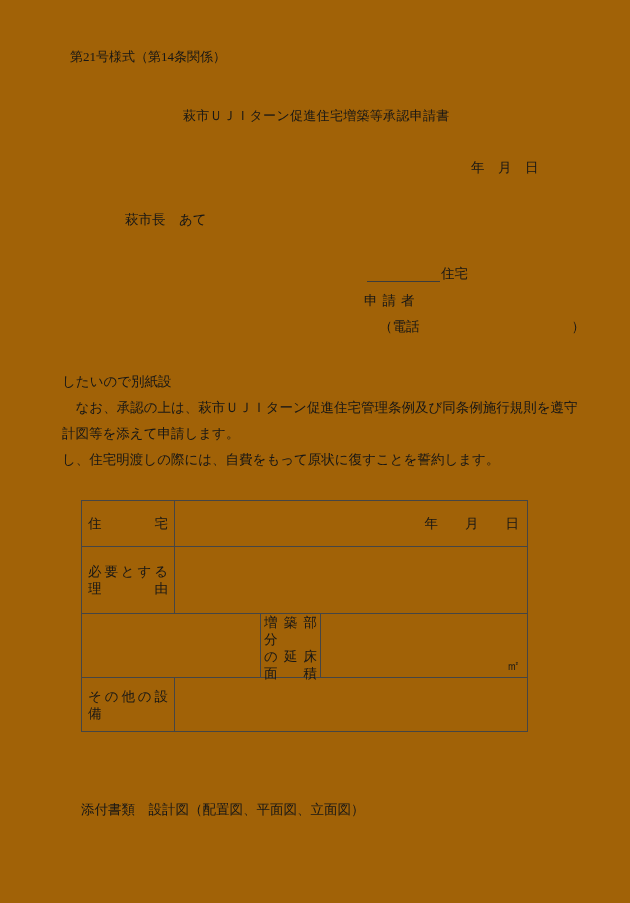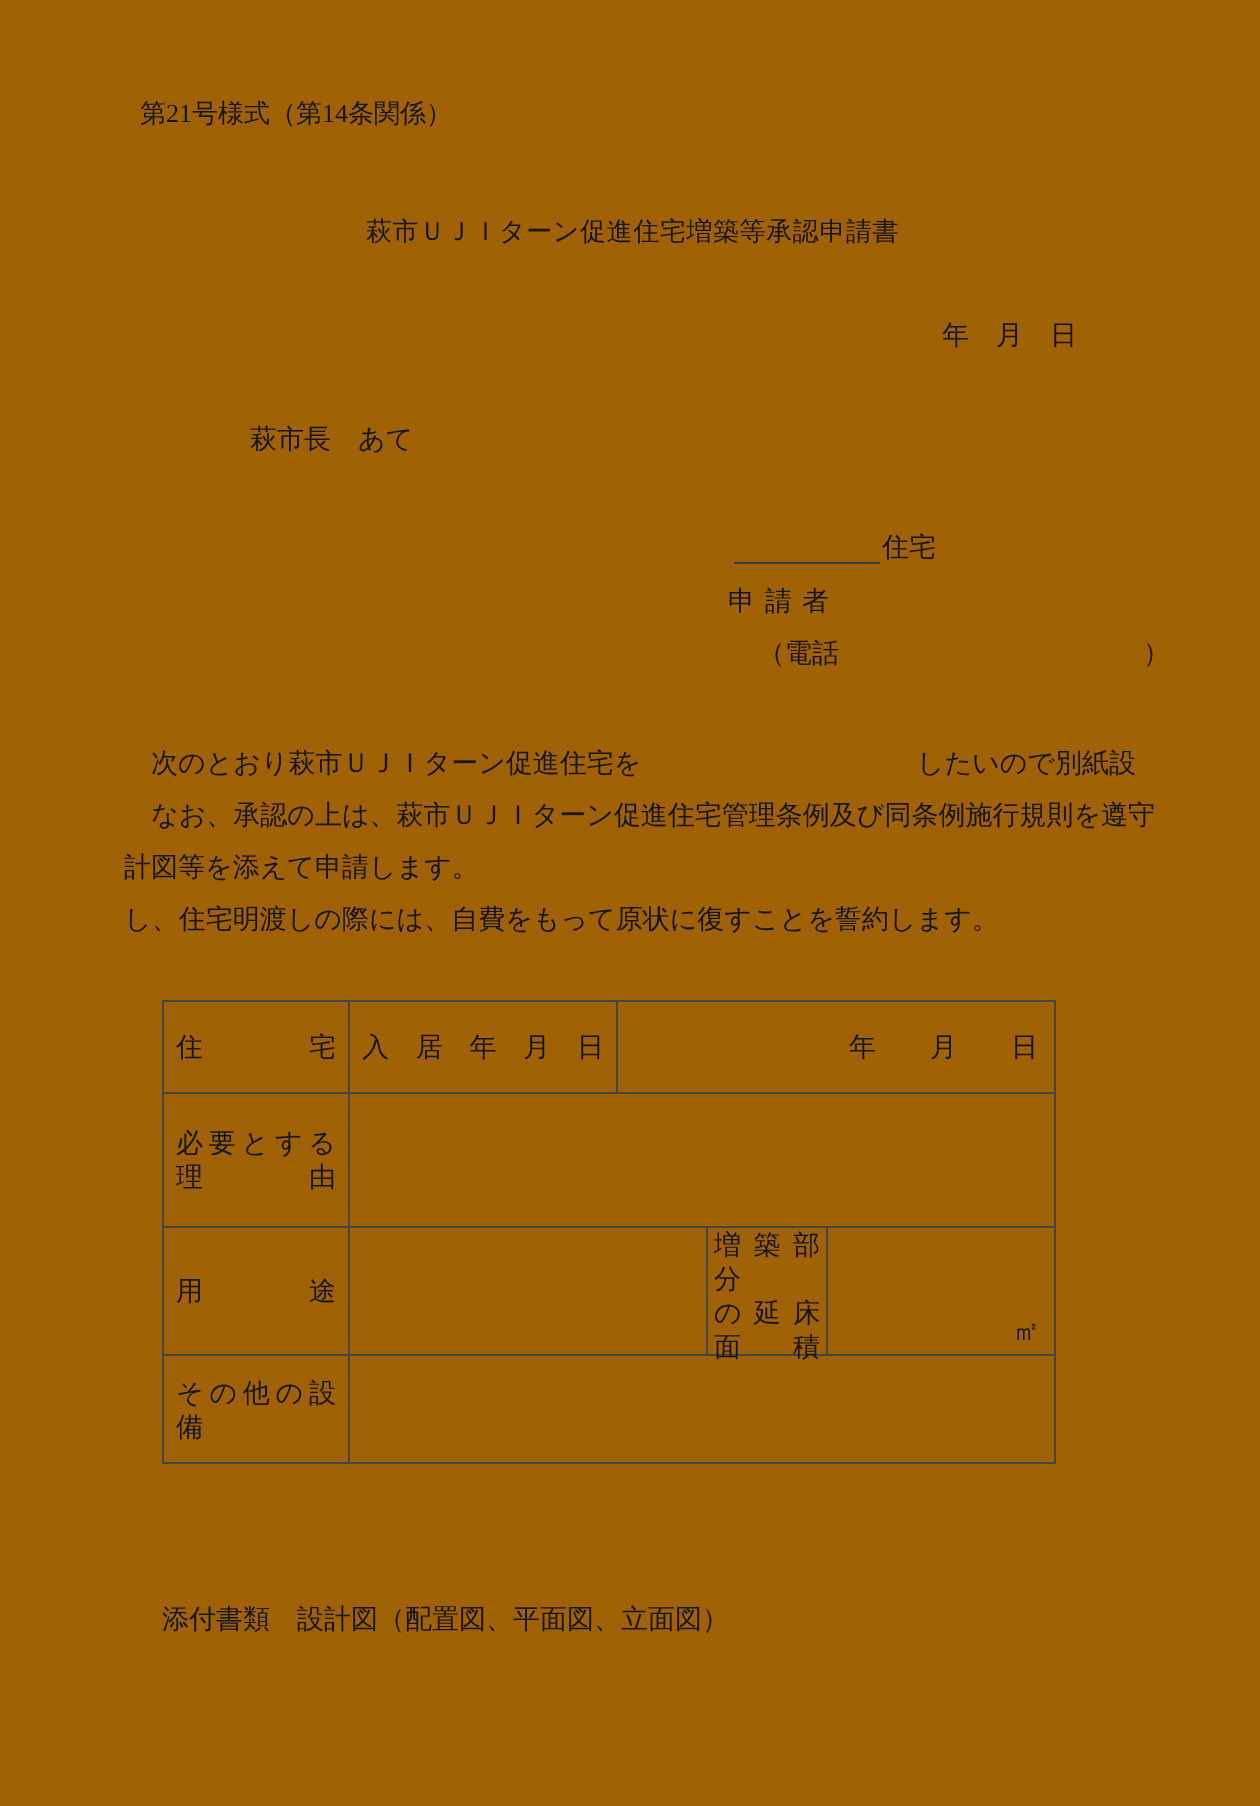--- a/index.html
+++ b/index.html
@@ -92,54 +92,47 @@
 
   <div class="abs" id="applicant">申請者</div>
 
   <div class="abs" id="phone-line">
     <span>（電話</span>
     <span>）</span>
   </div>
 
   <div class="abs" id="body-text">
     <div class="bline1">
-      <span>　次のとおり萩市ＵＪＩターン促進住宅を</span>
       <span>したいので別紙設</span>
     </div>
     <div class="bline">　なお、承認の上は、萩市ＵＪＩターン促進住宅管理条例及び同条例施行規則を遵守</div>
     <div class="bline">計図等を添えて申請します。</div>
     <div class="bline">し、住宅明渡しの際には、自費をもって原状に復すことを誓約します。</div>
   </div>
 
   <div class="abs" id="form-table">
 
     <div class="trow" style="height:45px">
       <div class="cell label-cell">
         <div class="jt">住宅</div>
-      </div>
-      <div class="cell movein-cell">
-        <div class="jt">入居年月日</div>
       </div>
       <div class="cell r1date-cell">
         <span>年　　月　　日</span>
       </div>
     </div>
 
     <div class="trow" style="height:66px">
       <div class="cell label-cell">
         <div class="jt">必要とする</div>
         <div class="jt">理由</div>
       </div>
       <div class="cell empty-cell"></div>
     </div>
 
     <div class="trow" style="height:63px">
-      <div class="cell label-cell">
-        <div class="jt">用途</div>
-      </div>
       <div class="cell blank179"></div>
       <div class="cell area-cell">
         <div class="jt">増築部分</div>
         <div class="jt">の延床</div>
         <div class="jt">面積</div>
       </div>
       <div class="cell unit-cell">
         <span>㎡</span>
       </div>
     </div>

